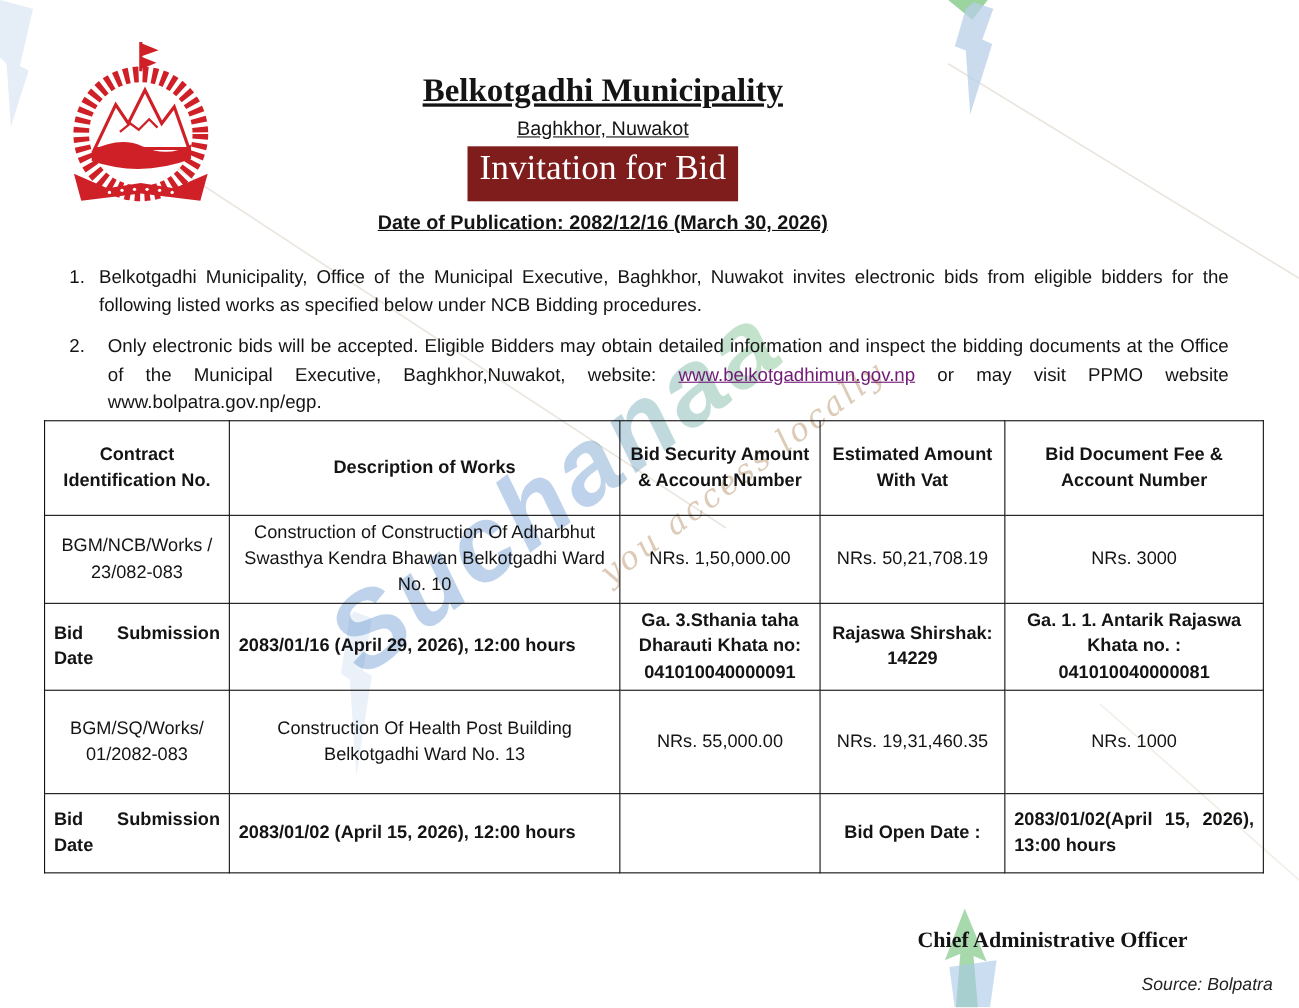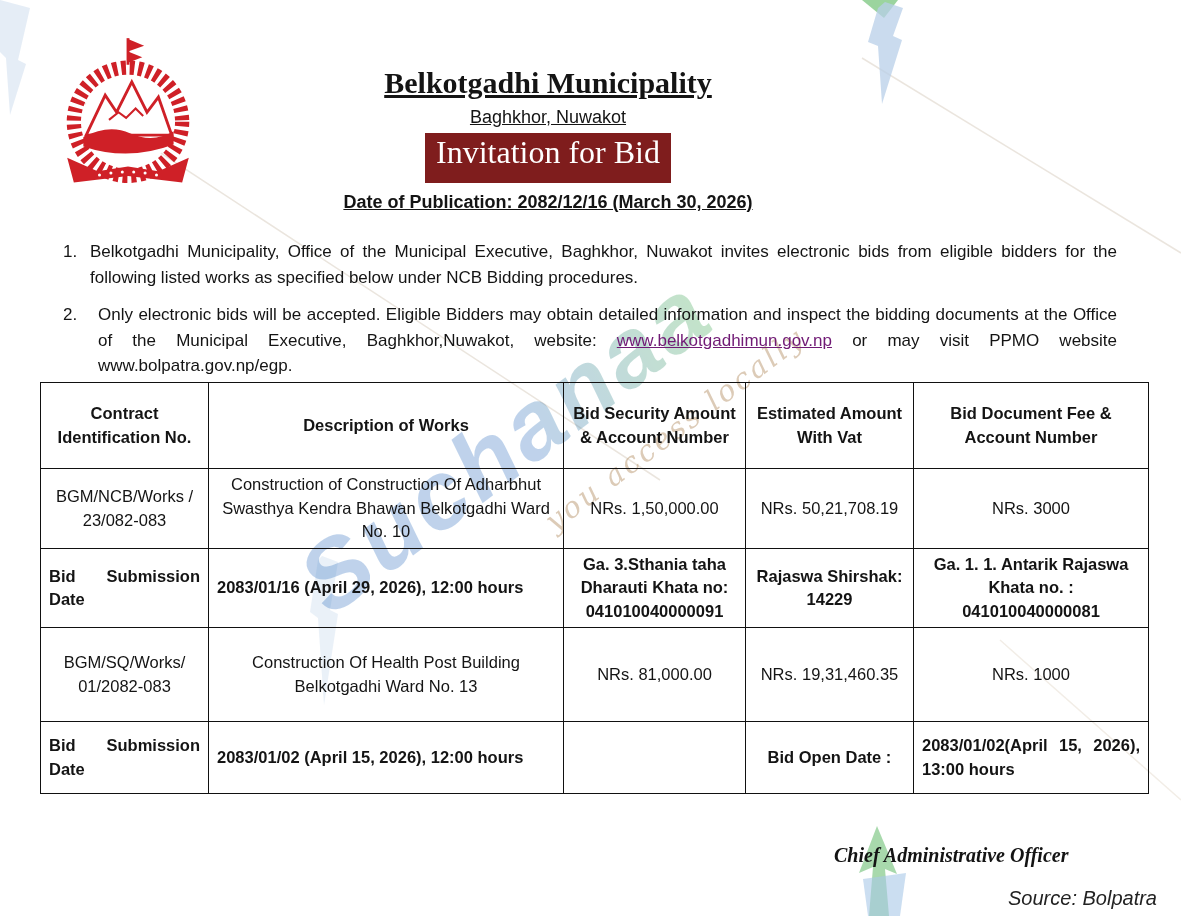--- a/index.html
+++ b/index.html
@@ -46,22 +46,22 @@
              table-layout:fixed;}
   table.bids th,table.bids td{border:1.7px solid #111;padding:4px 8px;font-size:16.5px;
              line-height:1.42;vertical-align:middle;overflow:hidden;}
   table.bids th{font-weight:bold;text-align:center;}
   .b{font-weight:bold;}
   .ta-c{text-align:center;} .ta-j{text-align:justify;} .ta-r{text-align:right;} .ta-l{text-align:center;}
   .va-t{vertical-align:top;} .va-b{vertical-align:bottom;}
   .pb10{padding-bottom:10px;}
 
   .signatory{position:absolute;left:834px;top:844px;font-family:"Liberation Serif",serif;
-             font-weight:bold;font-size:20px;font-style:italic;}
-  .source{position:absolute;right:24px;top:887px;font-style:italic;font-size:20px;color:#222;}
+             font-weight:bold;font-size:20px;}
+  .source{position:absolute;right:24px;top:887px;font-style:italic;font-size:16px;color:#222;}
 </style>
 </head>
 <body>
 
 <div class="page">
 
   <svg class="deco" width="1181" height="916" viewBox="0 0 1181 916">
     <line x1="80" y1="100" x2="660" y2="480" stroke="#e6dfd6" stroke-width="1.5" opacity="0.8"></line>
     <line x1="862" y1="58" x2="1181" y2="253" stroke="#e6dfd6" stroke-width="1.5" opacity="0.8"></line>
     <line x1="1000" y1="640" x2="1181" y2="800" stroke="#efe9e1" stroke-width="1.5" opacity="0.8"></line>
@@ -138,21 +138,21 @@
       <tr style="height:74px">
         <td class="b ta-j">Bid Submission Date</td>
         <td class="b ta-j va-t">2083/01/16 (April 29, 2026), 12:00 hours</td>
         <td class="b ta-l">Ga. 3.Sthania taha Dharauti Khata no: 041010040000091</td>
         <td class="b ta-c">Rajaswa Shirshak: 14229</td>
         <td class="b ta-c">Ga. 1. 1. Antarik Rajaswa Khata no. : 041010040000081</td>
       </tr>
       <tr style="height:94px">
         <td class="ta-l">BGM/SQ/Works/ 01/2082-083</td>
         <td class="ta-l va-t">Construction Of Health Post Building Belkotgadhi Ward No. 13</td>
-        <td class="ta-c">NRs. 81,000.00</td>
+        <td class="ta-c">NRs. 55,000.00</td>
         <td class="ta-c">NRs. 19,31,460.35</td>
         <td class="ta-c va-b pb10">NRs. 1000</td>
       </tr>
       <tr style="height:72px">
         <td class="b ta-j">Bid Submission Date</td>
         <td class="b ta-j va-t">2083/01/02 (April 15, 2026), 12:00 hours</td>
         <td></td>
         <td class="b ta-l va-t">Bid Open Date :</td>
         <td class="b ta-j va-t">2083/01/02(April 15, 2026), 13:00 hours</td>
       </tr>

